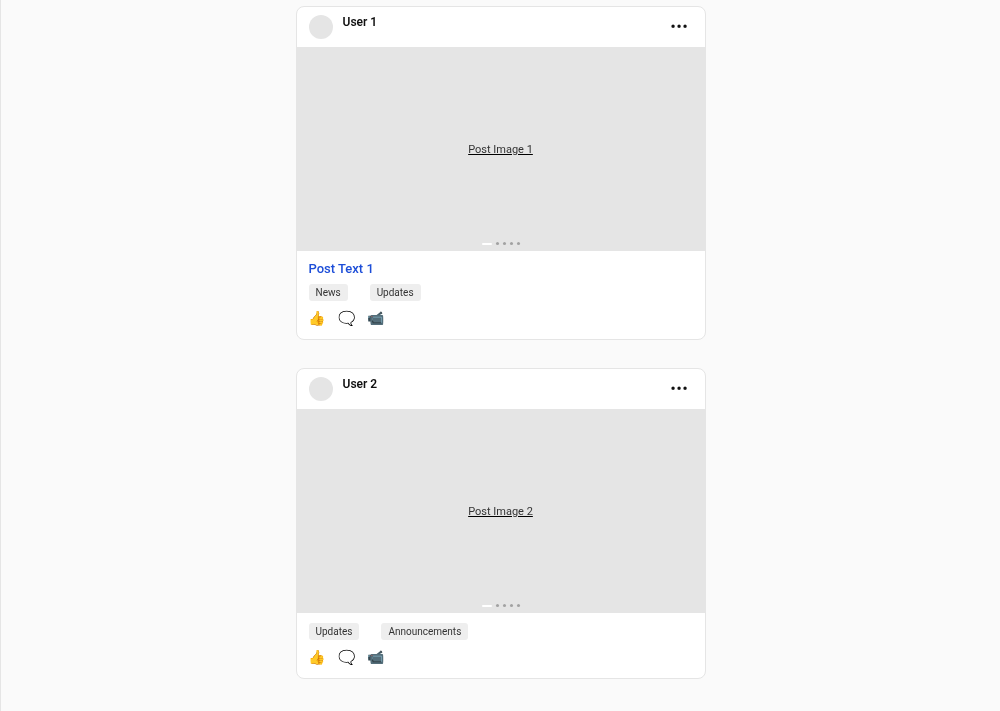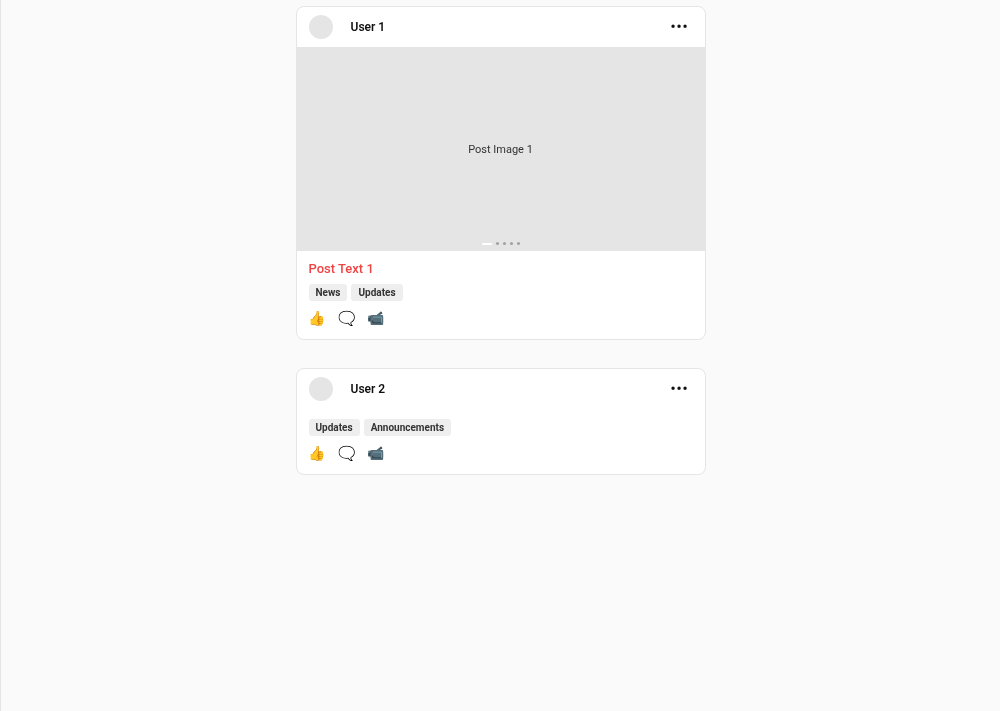--- a/index.html
+++ b/index.html
@@ -29,22 +29,21 @@
       overflow: hidden;
     }
     .post-header {
       display: flex;
       align-items: center;
       justify-content: space-between;
       padding: 8px 12px;
     }
     .post-user {
       display: flex;
-      align-items: center;
-      gap: 18px;
+      gap: 10px;
     }
     .avatar {
       width: 24px;
       height: 24px;
       border-radius: 50%;
       background: #e5e5e5;
       flex-shrink: 0;
     }
     .username {
       font-size: 12px;
@@ -60,20 +59,21 @@
       user-select: none;
       padding: 2px 4px;
     }
     .post-image {
       position: relative;
       background: #e5e5e5;
       height: 204px;
       display: flex;
       align-items: center;
       justify-content: center;
+      text-decoration: underline;
     }
     .post-image-label {
       font-size: 11px;
       color: #333;
     }
     .carousel-dots {
       position: absolute;
       bottom: 6px;
       left: 50%;
       transform: translateX(-50%);
@@ -92,28 +92,27 @@
       height: 3px;
       border-radius: 50%;
       background: rgba(80,80,80,0.45);
     }
     .post-body {
       padding: 10px 12px 14px 12px;
     }
     .post-text {
       font-size: 13px;
       font-weight: 500;
-      color: #ef4444;
+      color: #1d4ed8;
       margin-bottom: 8px;
     }
     .tags {
       display: flex;
-      gap: 4px;
+      gap: 22px;
       margin-bottom: 10px;
-      font-weight: bold;
     }
     .tag {
       font-size: 10px;
       color: #333;
       background: #eeeeee;
       padding: 3px 7px;
       border-radius: 3px;
     }
     .actions {
       display: flex;
@@ -165,20 +164,30 @@
   </div>
 
   <div class="post-card">
     <div class="post-header">
       <div class="post-user">
         <div class="avatar"></div>
         <span class="username">User 2</span>
       </div>
       <div class="more-btn">•••</div>
     </div>
+    <div class="post-image">
+      <span class="post-image-label">Post Image 2</span>
+      <div class="carousel-dots">
+        <div class="carousel-dash"></div>
+        <div class="carousel-dot"></div>
+        <div class="carousel-dot"></div>
+        <div class="carousel-dot"></div>
+        <div class="carousel-dot"></div>
+      </div>
+    </div>
     <div class="post-body">
       <div class="tags">
         <span class="tag">Updates</span>
         <span class="tag">Announcements</span>
       </div>
       <div class="actions">
         <span class="action">👍</span>
         <span class="action">🗨️</span>
         <span class="action">📹</span>
       </div>

